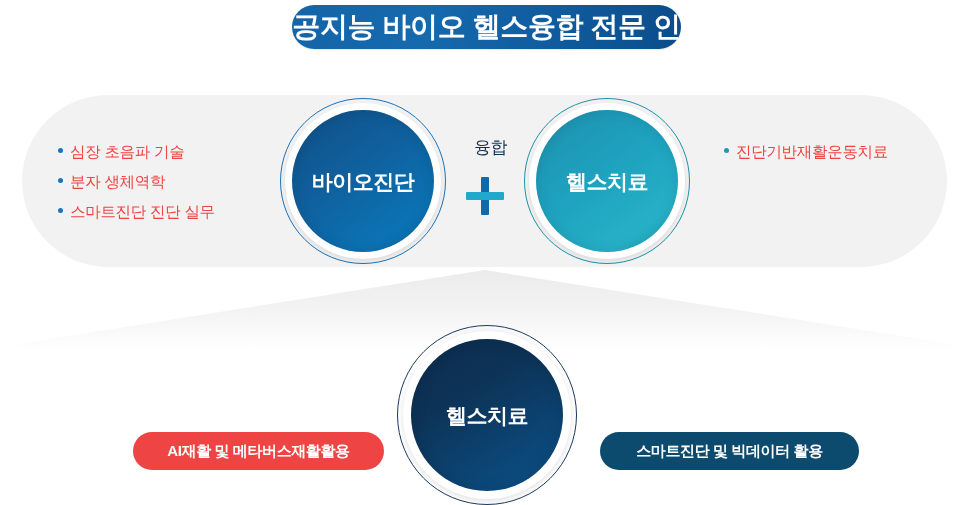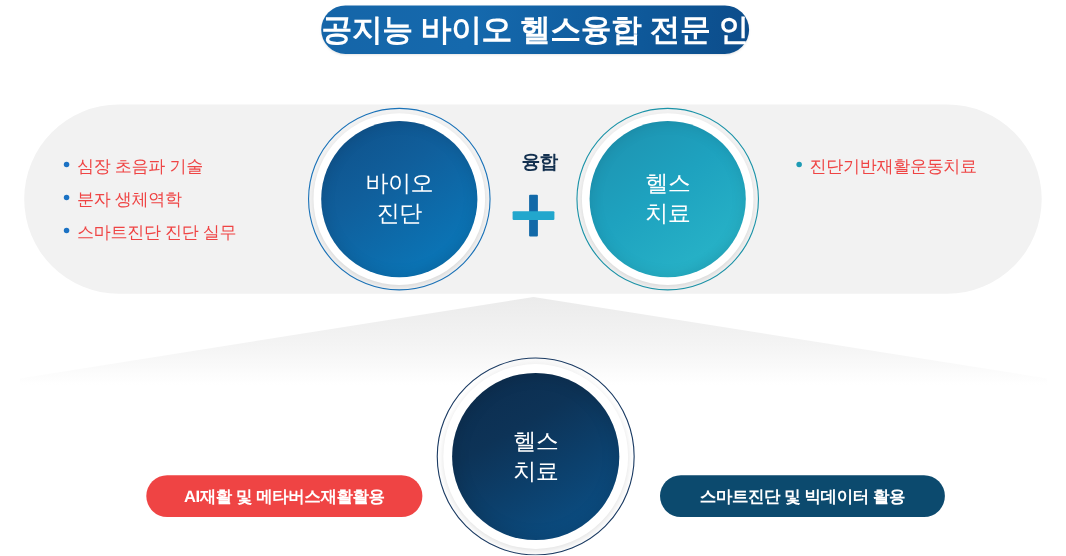--- a/index.html
+++ b/index.html
@@ -103,25 +103,25 @@
   }
   .ring-gap {
     position: absolute;
     border-radius: 50%;
     background: #ffffff;
   }
   .circle-core {
     position: absolute;
     border-radius: 50%;
     display: flex;
-    flex-direction: column;
+    flex-direction: row;
     align-items: center;
     justify-content: center;
     color: #ffffff;
-    font-weight: normal;
+    font-weight: bold;
     font-size: 21px;
     line-height: 27px;
     letter-spacing: -0.5px;
     text-align: center;
   }
 
   
   #circle-bio { left: 280px; top: 98px; width: 166px; height: 166px; }
   #circle-bio .ring-outer { border-color: #1a72b8; }
   #circle-bio .ring-gap   { inset: 5px; box-shadow: 0 2px 5px rgba(0,0,0,0.10); }
@@ -154,21 +154,21 @@
   
   .fusion {
     position: absolute;
     left: 455px;
     top: 136px;
     width: 60px;
     text-align: center;
   }
   .fusion-label {
     font-size: 17px;
-    font-weight: bold;
+    font-weight: normal;
     color: #13304f;
     letter-spacing: -0.5px;
     margin-left: 11px;
   }
   .plus {
     position: absolute;
     left: 465px;
     top: 176px;
     width: 40px;
     height: 40px;

